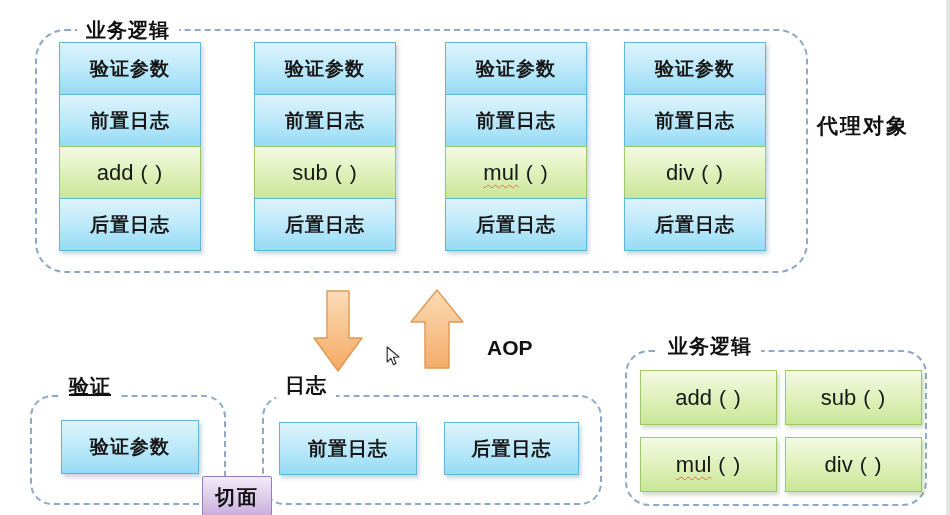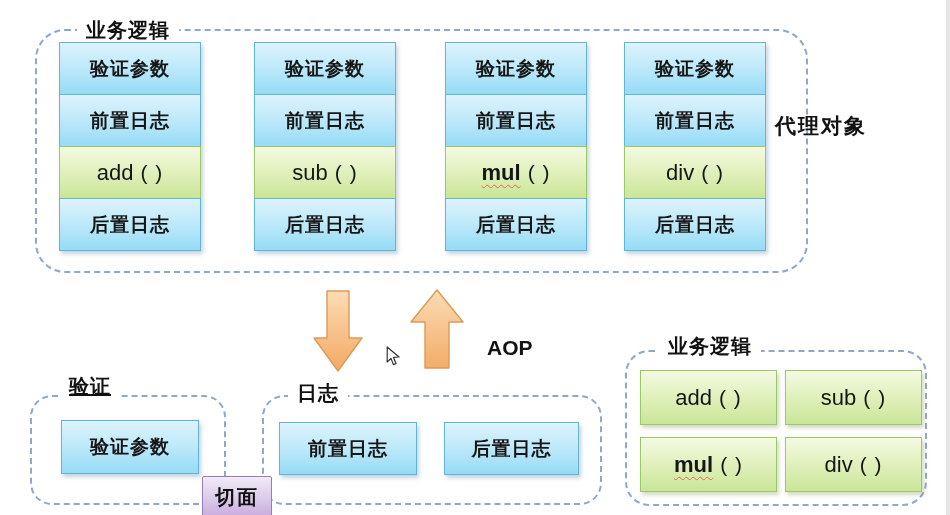--- a/index.html
+++ b/index.html
@@ -40,21 +40,20 @@
   .green-grad {
     background:linear-gradient(180deg,#f4fae3 0%,#e2f1bf 45%,#c9e698 100%);
     border:1px solid #9cc868;
   }
   .method-text { font-weight:normal; letter-spacing:0; font-size:22px; }
   .method-paren { margin-left:7px; font-weight:normal; font-size:21px; }
   .misspelled {
     text-decoration:underline wavy #e06a4e;
     text-decoration-thickness:1px;
     text-underline-offset:4px;
-    font-weight:bold;
   }
 
   
   .free-box {
     position:absolute;
     display:flex; align-items:center; justify-content:center;
     font-size:19px; font-weight:bold; color:#161616; letter-spacing:1px;
     box-shadow:2px 3px 4px rgba(90,130,155,.35);
   }
   .free-box.green { box-shadow:2px 3px 4px rgba(120,150,80,.35); }
@@ -128,21 +127,21 @@
       <div class="cell blue-grad">验证参数</div>
       <div class="cell blue-grad">前置日志</div>
       <div class="cell green-grad">
         <span class="method-text">div</span>
         <span class="method-paren">( )</span>
       </div>
       <div class="cell blue-grad">后置日志</div>
     </div>
   </div>
 
-  <span class="side-label" style="left:775px; top:112px;">代理对象</span>
+  <span class="side-label" style="left:817px; top:112px;">代理对象</span>
 
 
   <svg class="arrow-svg" style="left:313px; top:290px;" width="50" height="82" viewBox="0 0 50 82">
     <defs>
       <linearGradient id="gradDown" x1="0" y1="0" x2="0" y2="1">
         <stop offset="0" stop-color="#fcdcb6"></stop>
         <stop offset="1" stop-color="#f4a963"></stop>
       </linearGradient>
     </defs>
     <polygon points="14,1 36,1 36,48 49,48 25,81 1,48 14,48" fill="url(#gradDown)" stroke="#dd9a55" stroke-width="1.4" stroke-linejoin="round"></polygon>
@@ -163,21 +162,21 @@
   <svg class="cursor-svg" style="left:386px; top:346px;" width="15" height="21" viewBox="0 0 15 21">
     <path d="M1.2,1 L1.2,16 L5,12.4 L7.4,18.6 L10,17.5 L7.5,11.4 L13,11 Z" fill="#ffffff" stroke="#333333" stroke-width="1.2" stroke-linejoin="round"></path>
   </svg>
 
   <div class="dashed-box" style="left:30px; top:395px; width:196px; height:110px; border-radius:22px;">
     <span class="group-title" style="left:28px; top:-24px;text-decoration:underline;">验证</span>
     <div class="free-box blue-grad" style="left:29px; top:23px; width:138px; height:54px;">验证参数</div>
   </div>
 
   <div class="dashed-box" style="left:262px; top:395px; width:340px; height:110px; border-radius:22px;">
-    <span class="group-title" style="left:24px; top:-25px;margin-top:8px;">日志</span>
+    <span class="group-title" style="left:12px; top:-25px;">日志</span>
     <div class="free-box blue-grad" style="left:15px; top:25px; width:138px; height:53px;">前置日志</div>
     <div class="free-box blue-grad" style="left:180px; top:25px; width:135px; height:53px;">后置日志</div>
   </div>
 
   <div class="aspect-tag">切面</div>
 
 
   <div class="dashed-box" style="left:625px; top:350px; width:302px; height:156px; border-radius:24px;">
     <span class="group-title" style="left:32px; top:-19px;">业务逻辑</span>
 

